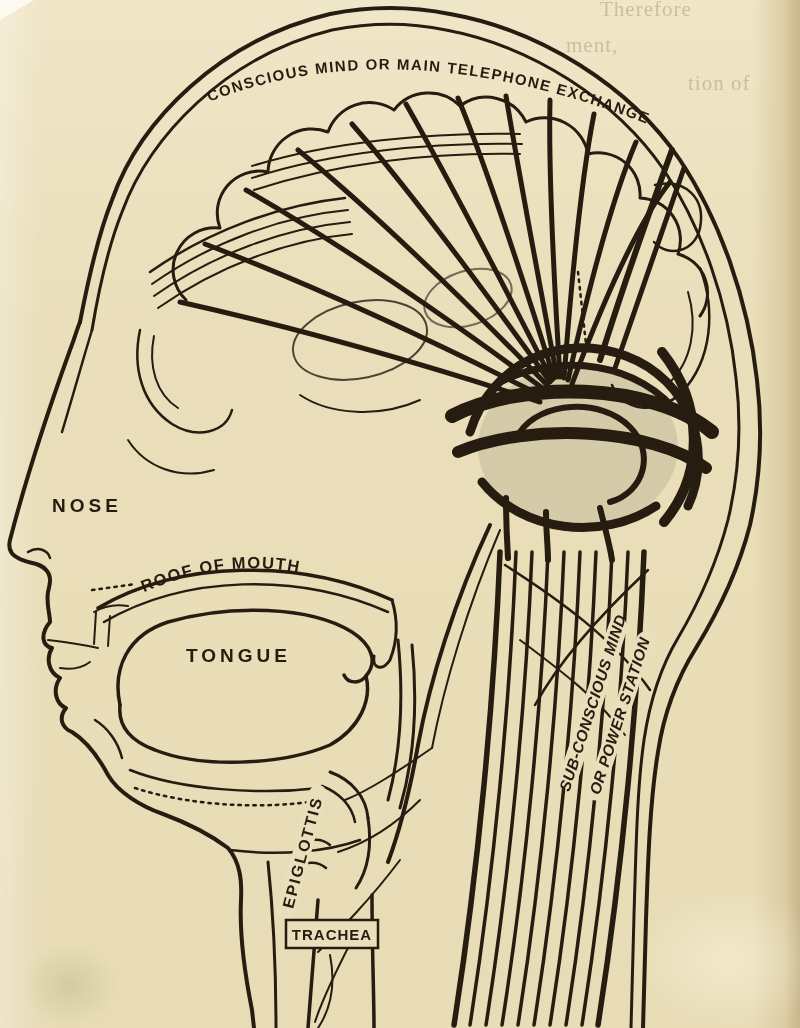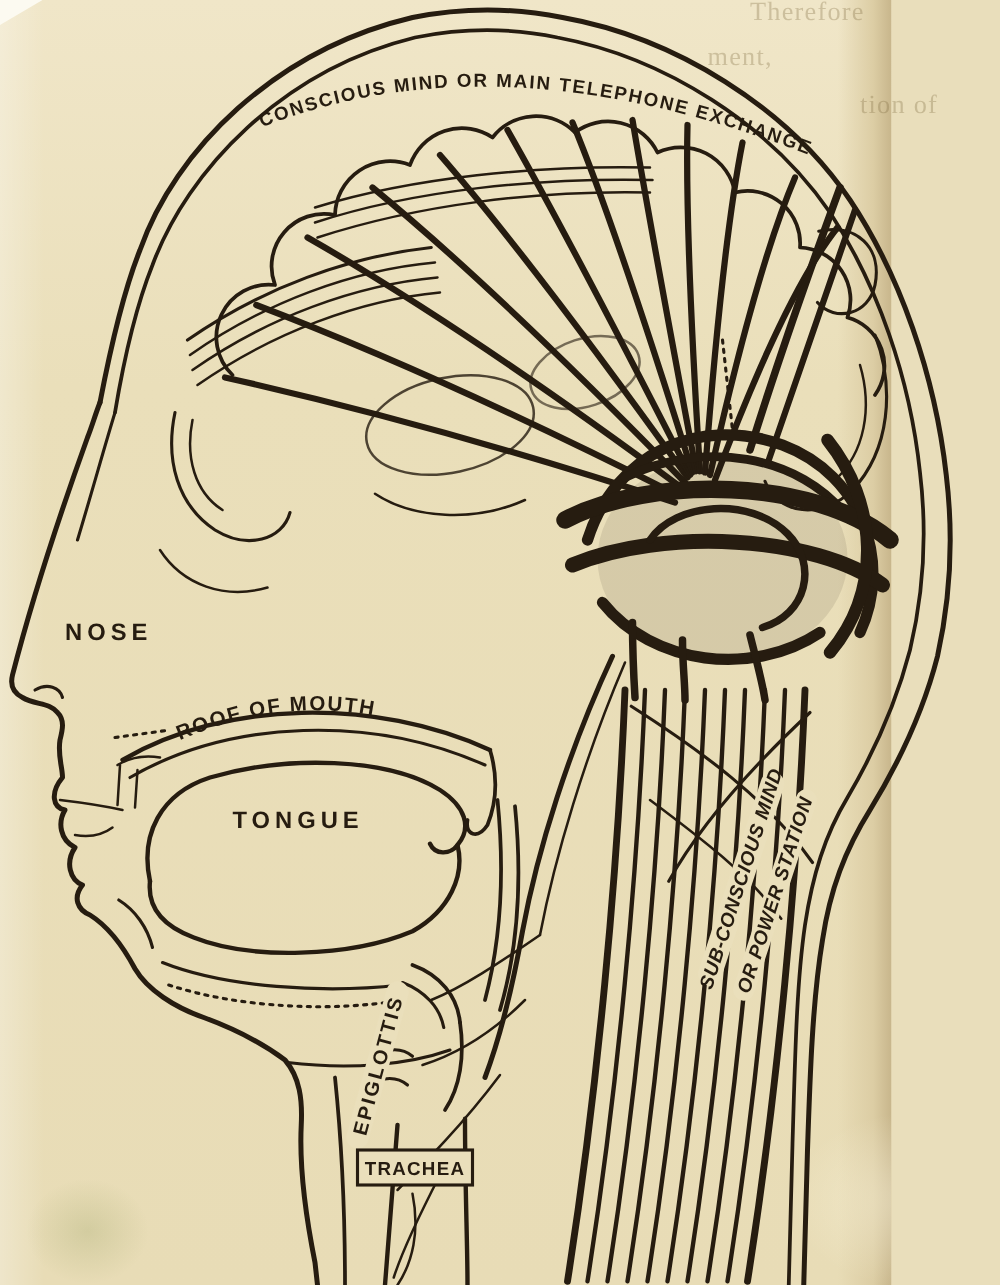--- a/index.html
+++ b/index.html
@@ -2,21 +2,21 @@
 <html><head>
 <meta charset="utf-8">
 <style>
   html,body{margin:0;padding:0;}
   body{
     width:800px;height:1028px;overflow:hidden;
     background:#e9debb;
     font-family:"Liberation Sans",sans-serif;
   }
   .paper{
-    position:relative;width:713px;height:1028px;
+    position:relative;width:800px;height:1028px;
     background:
       radial-gradient(70px 60px at 70px 985px, rgba(125,140,70,.20), transparent 70%),
       radial-gradient(140px 100px at 730px 960px, rgba(255,250,230,.45), transparent 70%),
       linear-gradient(90deg, rgba(255,255,255,.28) 0, rgba(255,255,255,0) 5%),
       linear-gradient(270deg, #c8b68c 0, #dccda4 2%, rgba(220,205,164,0) 6%),
       linear-gradient(180deg, #f0e6c8 0%, #eadfba 30%, #e8dcb6 100%);
   }
   .corner{
     position:absolute;top:0;left:0;width:34px;height:20px;
     background:#fcfaf1;clip-path:polygon(0 0,100% 0,0 100%);

